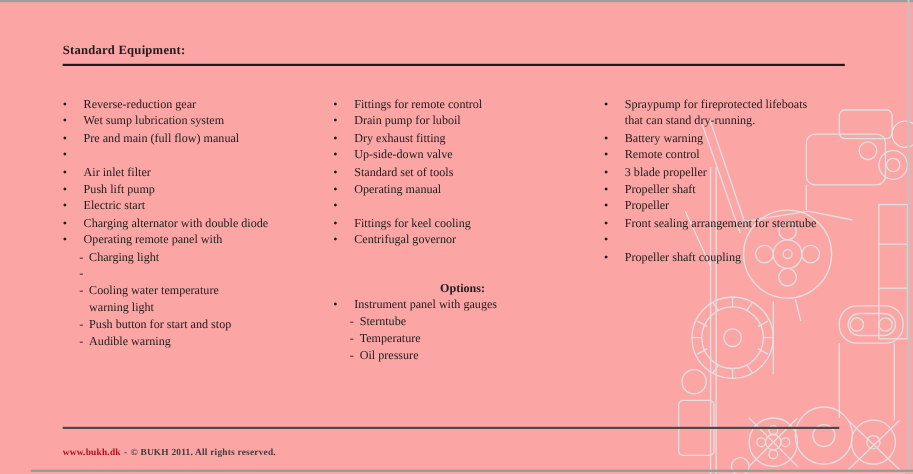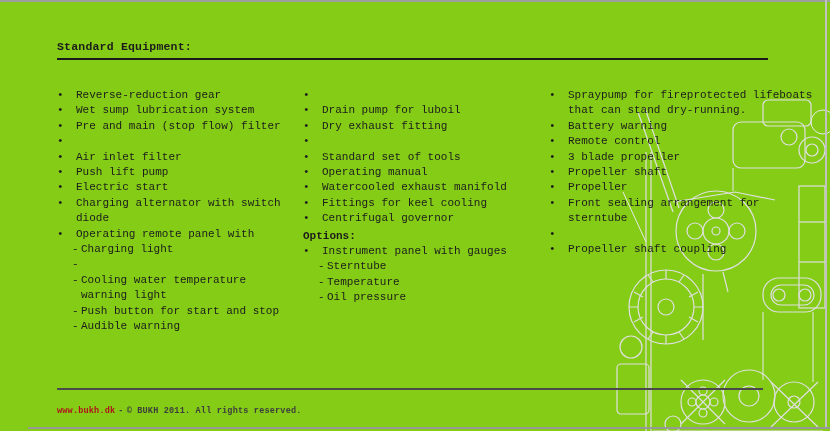--- a/index.html
+++ b/index.html
@@ -1,17 +1,17 @@
 <!DOCTYPE html>
 <html><head>
 <meta charset="utf-8">
 <style>
   html,body{margin:0;padding:0;background:#fff;}
-  #page{position:relative;width:830px;height:431px;background:#84cc16;overflow:hidden;
-        font-family:Liberation Mono, monospace;color:#1c1c1c;}
+  #page{position:relative;width:830px;height:431px;background:#fca5a5;overflow:hidden;
+        font-family:Liberation Serif, serif;color:#1c1c1c;}
 
   
   .edge-top{position:absolute;top:0;left:0;width:830px;height:2px;background:#9e9e9e;}
   .edge-right{position:absolute;top:0;left:825px;width:2px;height:428px;background:#c2c2c2;}
   .edge-bottom{position:absolute;top:427px;left:28px;width:802px;height:2px;background:#989898;}
 
   
   .art{position:absolute;left:613px;top:92px;width:217px;height:339px;pointer-events:none;}
 
   
@@ -23,21 +23,21 @@
   .col ul{list-style:none;margin:0;padding:0;}
   .col li{display:flex;align-items:flex-start;}
   .mk{flex:0 0 auto;display:inline-block;}
   li.b .mk{width:19px;font-size:11px;}
   li.d{margin-left:15px;}
   li.d .mk{width:9px;}
   .tx{white-space:pre-line;}
   #col1{left:57px;width:240px;}
   #col2{left:303px;width:235px;}
   #col3{left:549px;width:275px;}
-  .opts-head{font-weight:bold;margin-top:2px;}
+  .opts-head{font-weight:bold;margin-top:28px;text-align:center;}
 
   
   .footer-rule{position:absolute;left:57px;top:388px;width:706px;height:1.5px;background:#4a4a4a;}
   .footer{position:absolute;left:57px;top:406px;font-size:8.5px;letter-spacing:.2px;color:#3d3d3d;font-weight:bold;}
   .footer a{color:#b0111a;text-decoration:none;font-weight:bold;cursor:pointer;}
   .footer .sep{padding:0 3px;}
 </style>
 </head>
 <body>
 
@@ -121,40 +121,40 @@
       <li class="b">
           <span class="mk">•</span>
           <span class="tx">Reverse-reduction gear</span>
         </li>
       <li class="b">
           <span class="mk">•</span>
           <span class="tx">Wet sump lubrication system</span>
         </li>
       <li class="b">
           <span class="mk">•</span>
-          <span class="tx">Pre and main (stop flow) filter</span>
+          <span class="tx">Pre and main (full flow) manual</span>
         </li>
       <li class="b">
           <span class="mk">•</span>
         </li>
       <li class="b">
           <span class="mk">•</span>
           <span class="tx">Air inlet filter</span>
         </li>
       <li class="b">
           <span class="mk">•</span>
           <span class="tx">Push lift pump</span>
         </li>
       <li class="b">
           <span class="mk">•</span>
           <span class="tx">Electric start</span>
         </li>
       <li class="b">
           <span class="mk">•</span>
-          <span class="tx">Charging alternator with switch diode</span>
+          <span class="tx">Charging alternator with double diode</span>
         </li>
       <li class="b">
           <span class="mk">•</span>
           <span class="tx">Operating remote panel with</span>
         </li>
       <li class="d">
           <span class="mk">-</span>
           <span class="tx">Charging light</span>
         </li>
       <li class="d">
@@ -173,43 +173,44 @@
           <span class="mk">-</span>
           <span class="tx">Audible warning</span>
         </li>
     </ul>
   </div>
 
   <div class="col" id="col2">
     <ul>
       <li class="b">
           <span class="mk">•</span>
+          <span class="tx">Fittings for remote control</span>
         </li>
       <li class="b">
           <span class="mk">•</span>
           <span class="tx">Drain pump for luboil</span>
         </li>
       <li class="b">
           <span class="mk">•</span>
           <span class="tx">Dry exhaust fitting</span>
         </li>
       <li class="b">
           <span class="mk">•</span>
+          <span class="tx">Up-side-down valve</span>
         </li>
       <li class="b">
           <span class="mk">•</span>
           <span class="tx">Standard set of tools</span>
         </li>
       <li class="b">
           <span class="mk">•</span>
           <span class="tx">Operating manual</span>
         </li>
       <li class="b">
           <span class="mk">•</span>
-          <span class="tx">Watercooled exhaust manifold</span>
         </li>
       <li class="b">
           <span class="mk">•</span>
           <span class="tx">Fittings for keel cooling</span>
         </li>
       <li class="b">
           <span class="mk">•</span>
           <span class="tx">Centrifugal governor</span>
         </li>
     </ul>

